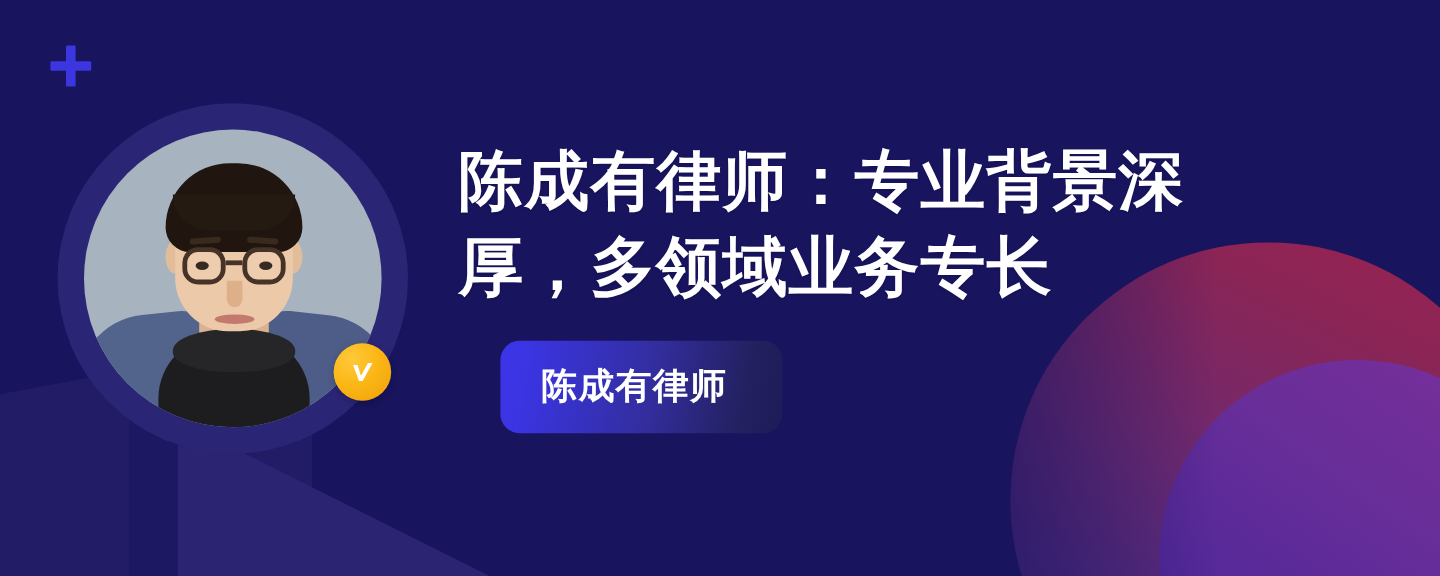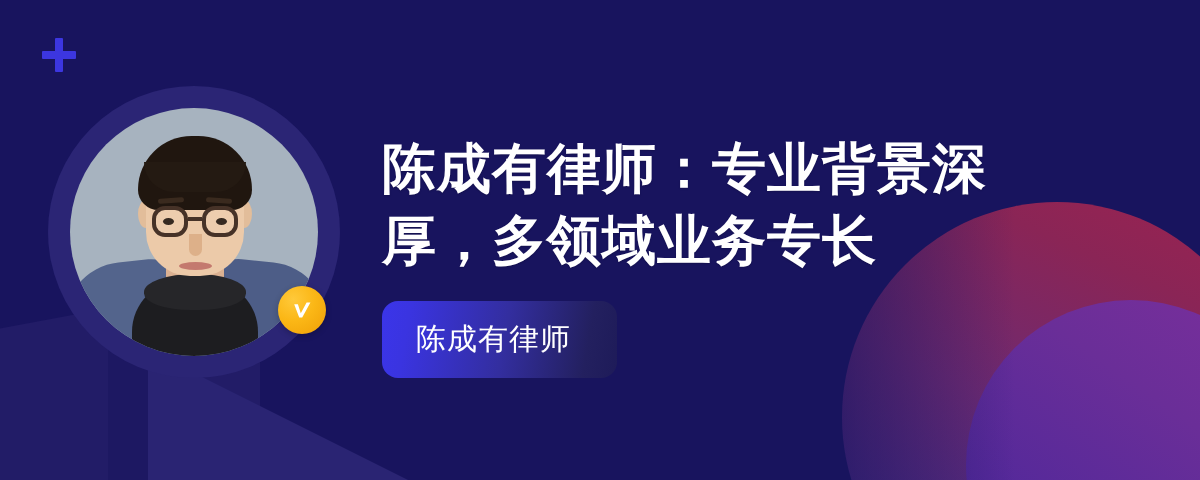--- a/index.html
+++ b/index.html
@@ -267,21 +267,21 @@
     align-items: center;
     justify-content: center;
     box-shadow: 0 2px 6px rgba(0,0,0,0.22);
   }
   .badge-verified svg { display: block; }
 
   
   .content {
     position: absolute;
     left: 382px;
-    top: 133px;
+    top: 116px;
     width: 680px;
   }
   .headline {
     margin: 0;
     color: #ffffff;
     font-size: 54px;
     line-height: 1.33;
     font-weight: bold;
     letter-spacing: 1px;
     max-width: 620px;
@@ -289,25 +289,26 @@
   }
   .cta-button {
     display: inline-flex;
     align-items: center;
     margin-top: 24px;
     padding: 18px 46px 18px 34px;
     border: none;
     border-radius: 16px;
     color: #ffffff;
     font-size: 30px;
-    font-weight: normal;
+    font-weight: bold;
     letter-spacing: 1px;
     font-family: inherit;
     cursor: pointer;
     background: linear-gradient(100deg, #3b35ea 0%, #3a34e0 12%, #332e9f 52%, #23205f 86%, #1e1b59 100%);
+    margin-left: 35px;
   }
 </style>
 </head>
 <body>
 
 <div class="banner">
 
   <div class="bg-layer">
     <div class="arc-outer"></div>
     <div class="arc-inner"></div>

